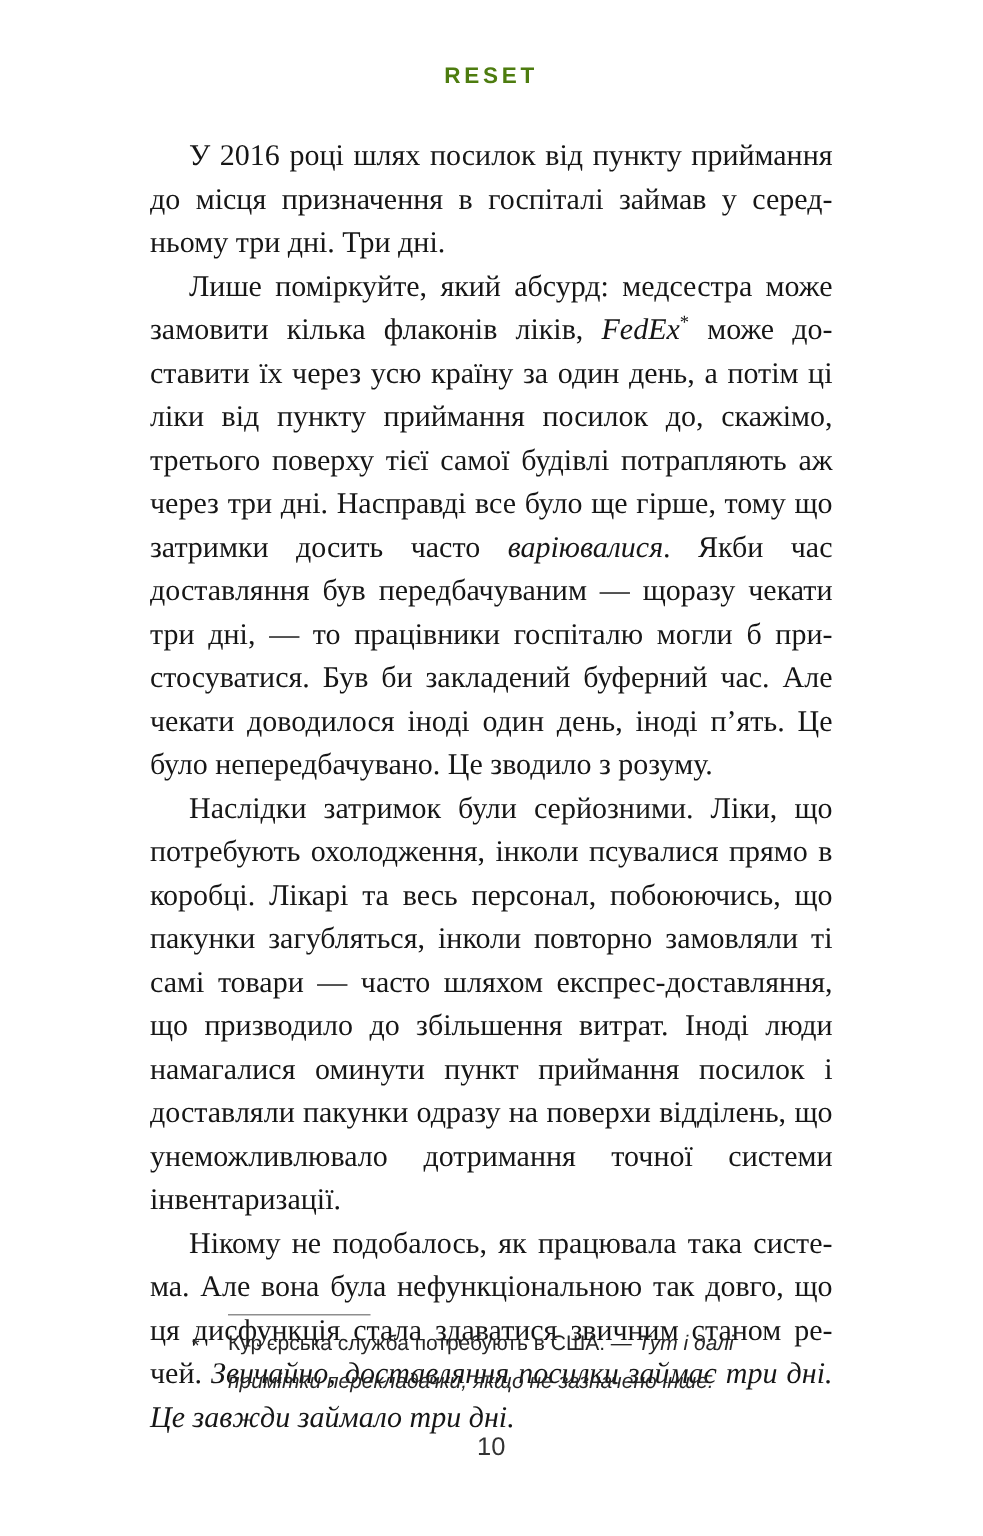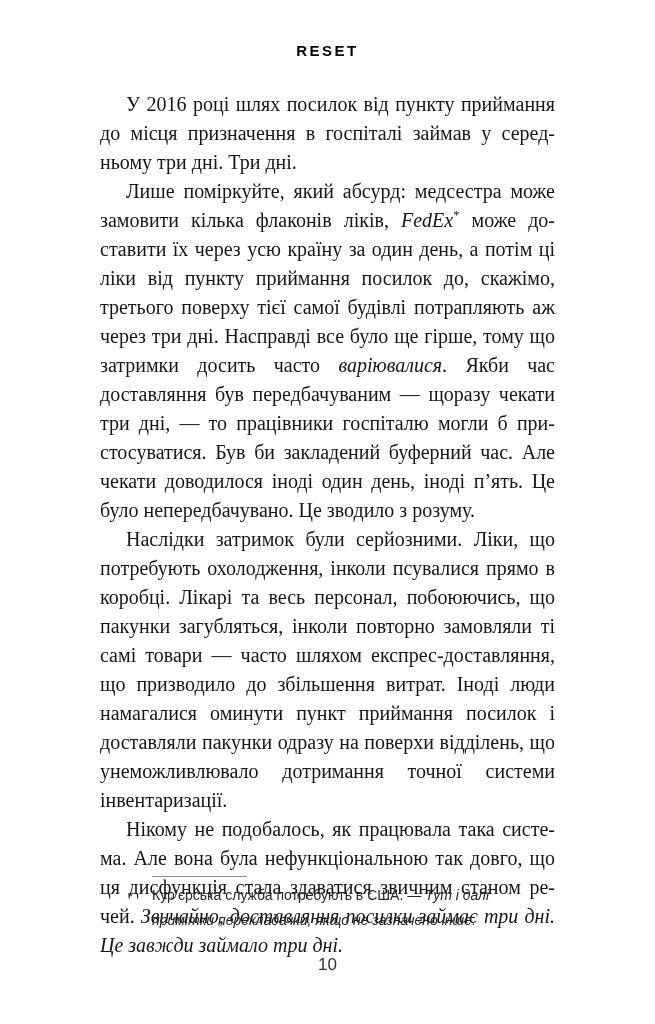--- a/index.html
+++ b/index.html
@@ -15,21 +15,21 @@
     overflow: hidden;
   }
   .running-header {
     position: absolute;
     top: 42px; left: 0; right: 0;
     text-align: center;
     font-family: "Liberation Sans", "DejaVu Sans", sans-serif;
     font-weight: 700;
     font-size: 15px;
     letter-spacing: 2.5px;
-    color: #000000;
+    color: #4d7c0f;
   }
   .body-text {
     position: absolute;
     top: 90px; left: 100px;
     width: 455px;
     font-size: 20px;
     line-height: 29px;
     color: #161616;
     text-align: justify;
   }

